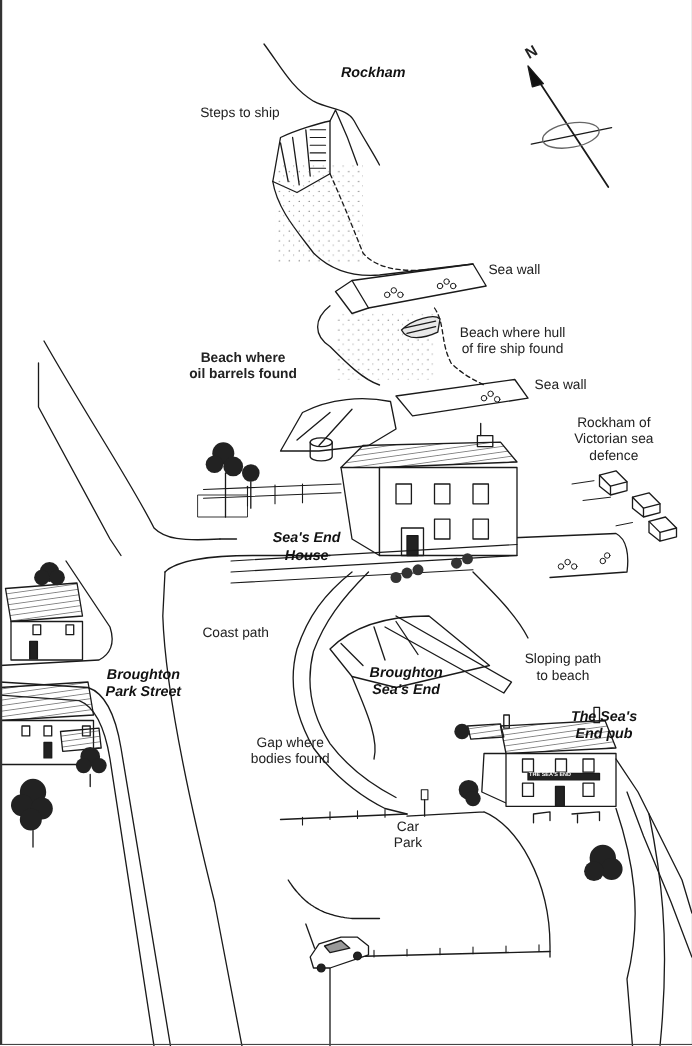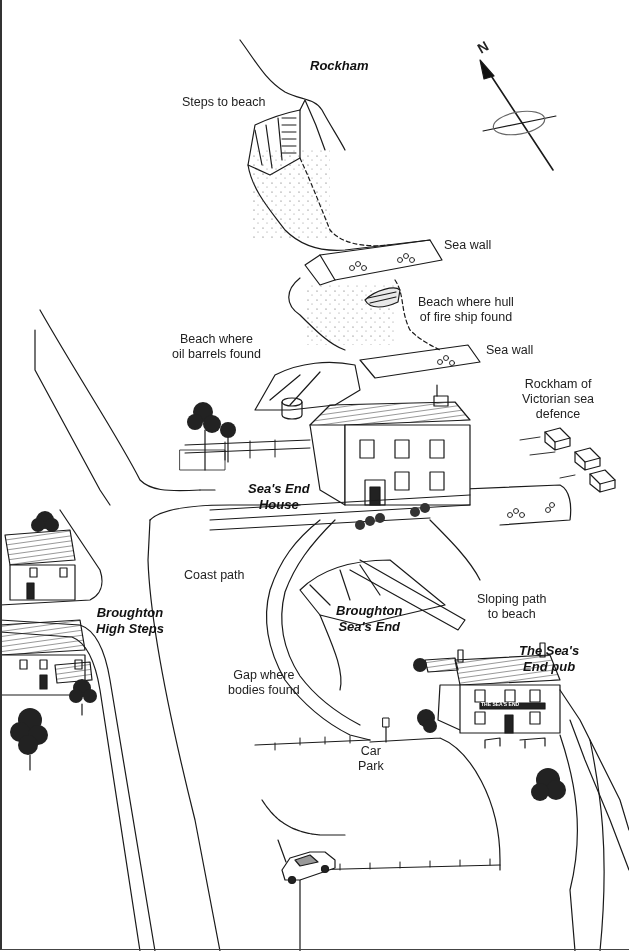--- a/index.html
+++ b/index.html
@@ -231,48 +231,48 @@
       <path d="M295,860 L310,855 L318,862 L300,866 Z" fill="#999"></path>
       <circle cx="292" cy="880" r="3.5" fill="#222"></circle>
           <circle cx="325" cy="869" r="3.5" fill="#222"></circle>
       <line x1="278" y1="840" x2="286" y2="862"></line>
     </g>
   </g>
 </svg>
 </div>
 
 <div class="label place left" style="left:310px; top:58px;">Rockham</div>
-<div class="label" style="left:182px; top:95px;">Steps to beach</div>
+<div class="label" style="left:182px; top:95px;">Steps to ship</div>
 <div class="label left" style="left:444px; top:238px;">Sea wall</div>
 <div class="label" style="left:418px; top:285px;margin-top:10px;">
   <div>Beach where hull</div>
   <div>of fire ship found</div>
 </div>
 <div class="label left" style="left:486px; top:343px;">Sea wall</div>
-<div class="label" style="left:172px; top:332px;">
+<div class="label" style="left:172px; top:318px;font-weight:bold;">
   <div>Beach where</div>
   <div>oil barrels found</div>
 </div>
 <div class="label" style="left:522px; top:377px;">
   <div>Rockham of</div>
   <div>Victorian sea</div>
   <div>defence</div>
 </div>
 <div class="label place" style="left:248px; top:481px;">
   <div>Sea's End</div>
   <div>House</div>
 </div>
 <div class="label" style="left:184px; top:568px;">Coast path</div>
 <div class="label" style="left:477px; top:592px;">
   <div>Sloping path</div>
   <div>to beach</div>
 </div>
 <div class="label place" style="left:96px; top:605px;">
   <div>Broughton</div>
-  <div>High Steps</div>
+  <div>Park Street</div>
 </div>
 <div class="label place" style="left:336px; top:603px;">
   <div>Broughton</div>
   <div>Sea's End</div>
 </div>
 <div class="label place" style="left:519px; top:643px;">
   <div>The Sea's</div>
   <div>End pub</div>
 </div>
 <div class="label" style="left:228px; top:668px;">

